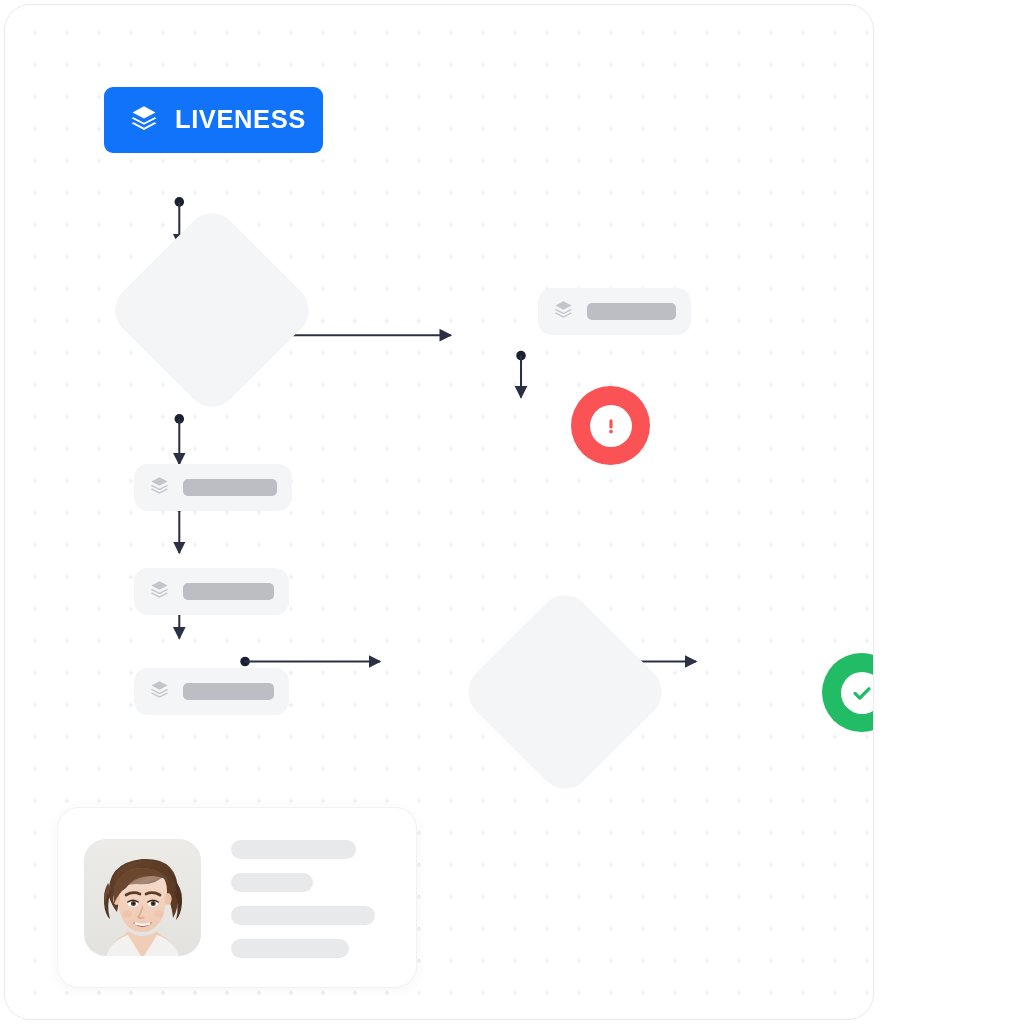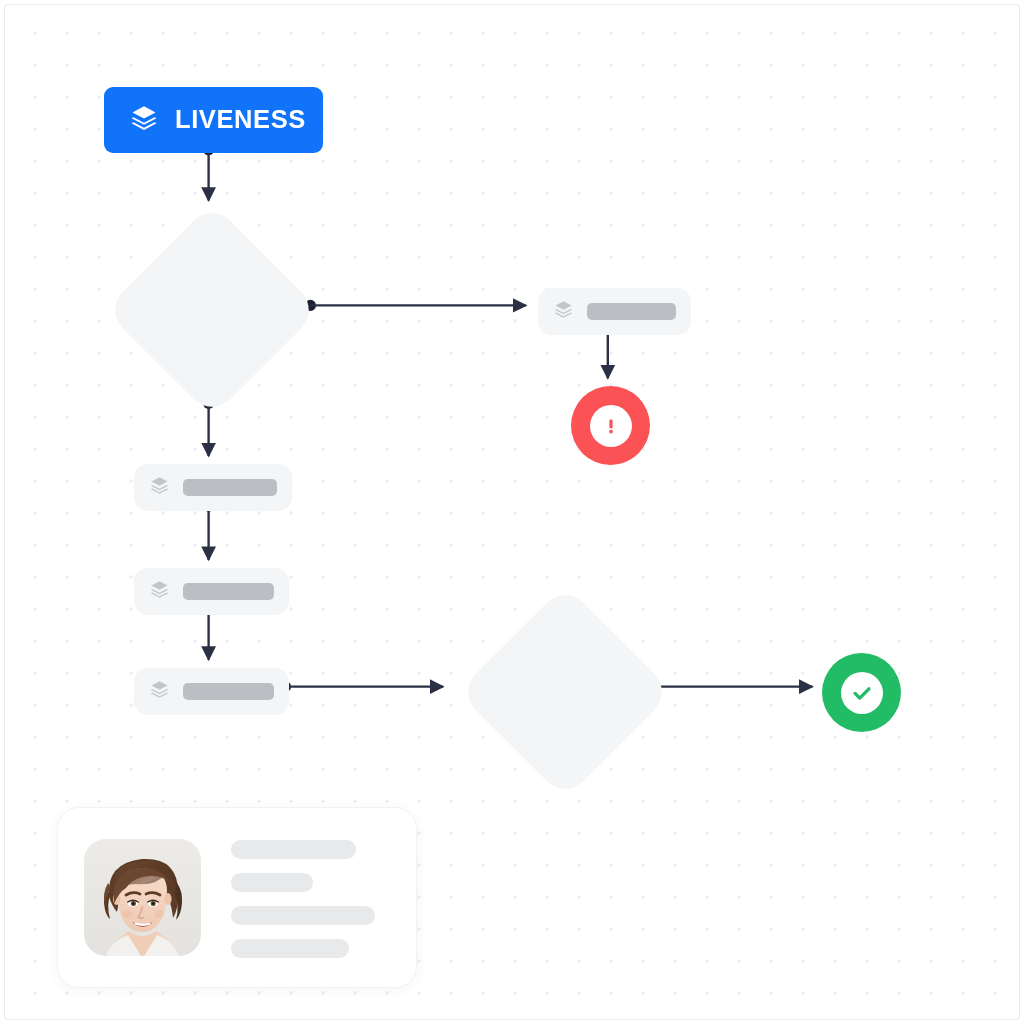--- a/index.html
+++ b/index.html
@@ -11,24 +11,24 @@
     background: #ffffff;
     font-family: "Liberation Sans", sans-serif;
     overflow: hidden;
   }
 
   
   #canvas-frame {
     position: absolute;
     left: 4px;
     top: 4px;
-    width: 1016px;
+    width: 870px;
     height: 1016px;
     border: 1px solid #e8eaee;
-    border-radius: 4px;
+    border-radius: 26px;
     background: #ffffff;
     overflow: hidden;
   }
 
   
   #dot-grid {
     position: absolute;
     inset: 0;
     background-image: radial-gradient(#f0f1f4 1.9px, transparent 2.1px);
     background-size: 32px 32px;

